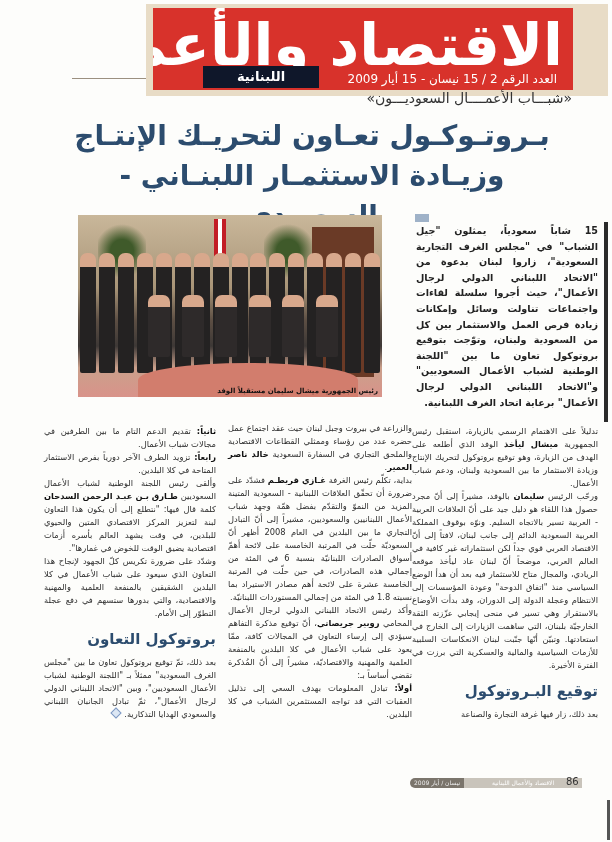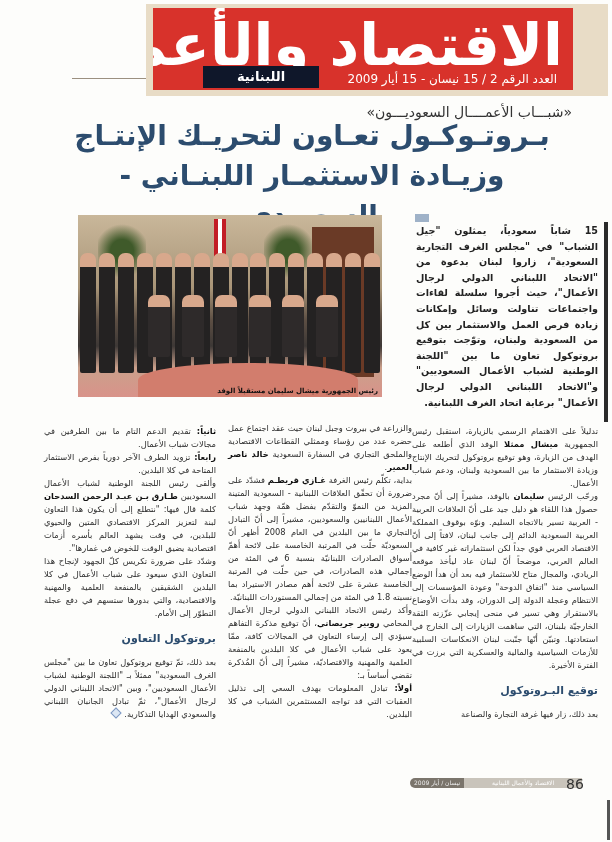--- a/index.html
+++ b/index.html
@@ -8,21 +8,21 @@
 
   
   .mast-bg { position: absolute; left: 146px; top: 4px; width: 462px; height: 92px; background: #e8dcc6; }
   .mast-line { position: absolute; left: 72px; top: 78px; width: 76px; height: 1px; background: #9b9080; }
   .mast { position: absolute; left: 153px; top: 8px; width: 420px; height: 82px; background: #d8322b; overflow: hidden; }
   .mast-title { position: absolute; right: 10px; top: 0px; font-family: "DejaVu Sans", sans-serif; font-weight: bold; font-size: 58px; line-height: 74px; color: #ffffff; letter-spacing: -1px; white-space: nowrap; }
   .mast-sub { position: absolute; left: 50px; top: 58px; width: 116px; height: 22px; background: #0f172a; color: #fff; font-weight: bold; font-size: 13px; line-height: 22px; text-align: center; }
   .mast-issue { position: absolute; right: 16px; top: 64px; font-size: 12px; color: #ffffff; white-space: nowrap; }
 
   
-  .kicker { position: absolute; right: 40px; top: 104px; font-size: 14px; color: #333; white-space: nowrap; }
+  .kicker { position: absolute; right: 40px; top: 90px; font-size: 14px; color: #333; white-space: nowrap; }
   .headline { position: absolute; right: 40px; top: 116px; width: 520px; font-weight: bold; color: #2c4c6e; font-size: 28px; line-height: 40px; text-align: center; }
 
   
   .photo { position: absolute; left: 78px; top: 215px; width: 304px; height: 182px; background: linear-gradient(180deg,#c9b79a 0%, #a99578 40%, #5c4e43 58%, #3d3836 72%, #caa08b 84%, #d9938a 100%); overflow: hidden; }
   .photo .door { position: absolute; right: 8px; top: 12px; width: 62px; height: 150px; background: #6a3a26; }
   .photo .plant-l { position: absolute; left: 20px; top: 6px; width: 48px; height: 60px; background: radial-gradient(circle,#3f5a2a 30%,transparent 70%); }
   .photo .plant-r { position: absolute; right: 70px; top: 6px; width: 48px; height: 60px; background: radial-gradient(circle,#3f5a2a 30%,transparent 70%); }
   .photo .flag { position: absolute; left: 136px; top: 4px; width: 12px; height: 56px; background: linear-gradient(90deg,#c21d25 30%,#fff 30%,#fff 70%,#c21d25 70%); }
   .photo .row-back { position: absolute; left: 2px; right: 2px; top: 38px; height: 120px; display: flex; justify-content: space-between; }
   .photo .person { width: 16px; height: 120px; background: linear-gradient(180deg,#d8a88c 0 14px,#242222 14px); border-radius: 7px 7px 2px 2px; }
@@ -36,28 +36,28 @@
   .lead-accent { position: absolute; left: 415px; top: 214px; width: 14px; height: 8px; background: #9fb2c8; }
   .lead { position: absolute; right: 14px; top: 223px; width: 182px; font-size: 9.6px; line-height: 15.6px; font-weight: bold; color: #222; text-align: justify; }
 
   
   .col { position: absolute; font-size: 8.3px; line-height: 13px; color: #2e2e2e; text-align: justify; }
   .col p { margin-bottom: 0; }
   .col b { color: #111; }
   .col-right { right: 14px; top: 425px; width: 186px; }
   .col-mid { right: 200px; top: 422px; width: 184px; }
   .col-left { right: 396px; top: 425px; width: 172px; }
-  .subhead { color: #2c4c6e; font-weight: bold; font-size: 11px; line-height: 18px; margin: 10px 0 8px 0; }
+  .subhead { color: #2c4c6e; font-weight: bold; font-size: 15px; line-height: 18px; margin: 10px 0 8px 0; }
   .end-mark { display: inline-block; width: 8px; height: 8px; border: 1px solid #7d98c2; transform: rotate(45deg); margin-right: 4px; background: #dce7f4; }
 
   
   .footer { position: absolute; left: 410px; top: 778px; width: 172px; height: 10px; display: flex; direction: ltr; }
   .footer .f-date { background: #7b756c; color: #eee; font-size: 6px; line-height: 10px; padding: 0 4px; border-radius: 5px 0 0 5px; }
   .footer .f-mag { flex: 1; background: #c9c4bb; color: #fff; font-size: 6px; line-height: 10px; text-align: center; }
-  .page-num { position: absolute; left: 566px; top: 776px; font-size: 14px; color: #333; direction: ltr; }
+  .page-num { position: absolute; left: 566px; top: 776px; font-size: 10px; color: #333; direction: ltr; }
   .page-edge { position: absolute; left: 607px; top: 800px; width: 3px; height: 40px; background: #555; }
 </style>
 </head>
 <body>
 
 <div class="mast-line"></div>
 <div class="mast-bg"></div>
 <div class="mast">
   <div class="mast-title">الاقتصاد والأعمال</div>
   <div class="mast-sub">اللبنانية</div>
@@ -103,21 +103,21 @@
     <div class="person"></div>
   </div>
   <div class="caption">رئيس الجمهورية ميشال سليمان مستقبلاً الوفد</div>
 </div>
 
 <div class="lead-accent"></div>
 <div class="lead-bar"></div>
 <div class="lead">15 شاباً سعودياً، يمثلون "جيل الشباب" في "مجلس الغرف التجارية السعودية"، زاروا لبنان بدعوة من "الاتحاد اللبناني الدولي لرجال الأعمال"، حيث أجروا سلسلة لقاءات واجتماعات تناولت وسائل وإمكانات زيادة فرص العمل والاستثمار بين كل من السعودية ولبنان، وتوّجت بتوقيع بروتوكول تعاون ما بين "اللجنة الوطنية لشباب الأعمال السعوديين" و"الاتحاد اللبناني الدولي لرجال الأعمال" برعاية اتحاد الغرف اللبنانية.</div>
 
 <div class="col col-right">
-  <p><span>تدليلاً على الاهتمام الرسمي بالزيارة، استقبل رئيس الجمهورية </span><b>ميشال ممثلا</b><span> الوفد الذي أطلعه على الهدف من الزيارة، وهو توقيع بروتوكول لتحريك الإنتاج وزيادة الاستثمار ما بين السعودية ولبنان، ودعم شباب الأعمال.</span></p>
+  <p><span>تدليلاً على الاهتمام الرسمي بالزيارة، استقبل رئيس الجمهورية </span><b>ميشال ليأخذ</b><span> الوفد الذي أطلعه على الهدف من الزيارة، وهو توقيع بروتوكول لتحريك الإنتاج وزيادة الاستثمار ما بين السعودية ولبنان، ودعم شباب الأعمال.</span></p>
   <p><span>ورحّب الرئيس </span><b>سليمان</b><span> بالوفد، مشيراً إلى أنّ مجرد حصول هذا اللقاء هو دليل جيد على أنّ العلاقات العربية - العربية تسير بالاتجاه السليم. ونوّه بوقوف المملكة العربية السعودية الدائم إلى جانب لبنان، لافتاً إلى أنّ الاقتصاد العربي قوي جداً لكن استثماراته غير كافية في العالم العربي، موضحاً أنّ لبنان عاد ليأخذ موقعه الريادي، والمجال متاح للاستثمار فيه بعد أن هدأ الوضع السياسي منذ "اتفاق الدوحة" وعودة المؤسسات إلى الانتظام وعجلة الدولة إلى الدوران، وقد بدأت الأوضاع بالاستقرار وهي تسير في منحى إيجابي عزّزته الثقة الخارجيّة بلبنان، التي ساهمت الزيارات إلى الخارج في استعادتها. وتبيّن أنّها جنّبت لبنان الانعكاسات السلبية للأزمات السياسية والمالية والعسكرية التي برزت في الفترة الأخيرة.</span></p>
   <div class="subhead">توقيع البـروتوكول</div>
   <p>بعد ذلك، زار فيها غرفة التجارة والصناعة</p>
 </div>
 
 <div class="col col-mid">
   <p><span>والزراعة في بيروت وجبل لبنان حيث عقد اجتماع عمل حضره عدد من رؤساء وممثلي القطاعات الاقتصادية والملحق التجاري في السفارة السعودية </span><b>خالد ناصر العمير</b><span>.</span></p>
   <p><span>بداية، تكلّم رئيس الغرفة </span><b>غـازي قريطـم</b><span> فشدّد على ضرورة أن تحقّق العلاقات اللبنانية - السعودية المتينة المزيد من النموّ والتقدّم بفضل همّة وجهد شباب الأعمال اللبنانيين والسعوديين، مشيراً إلى أنّ التبادل التجاري ما بين البلدين في العام 2008 أظهر أنّ السعوديّة حلّت في المرتبة الخامسة على لائحة أهمّ أسواق الصادرات اللبنانيّة بنسبة 6 في المئة من إجمالي هذه الصادرات، في حين حلّت في المرتبة الخامسة عشرة على لائحة أهم مصادر الاستيراد بما نسبته 1.8 في المئة من إجمالي المستوردات اللبنانيّة.</span></p>
   <p><span>وأكد رئيس الاتحاد اللبناني الدولي لرجال الأعمال المحامي </span><b>روبير جريصاتي</b><span>، أنّ توقيع مذكرة التفاهم سيؤدي إلى إرساء التعاون في المجالات كافة، ممّا يعود على شباب الأعمال في كلا البلدين بالمنفعة العلمية والمهنية والاقتصاديّة، مشيراً إلى أنّ المُذكرة تقضي أساساً بـ:</span></p>
   <p><b>أولاً:</b><span> تبادل المعلومات بهدف السعي إلى تذليل العقبات التي قد تواجه المستثمرين الشباب في كلا البلدين.</span></p>

